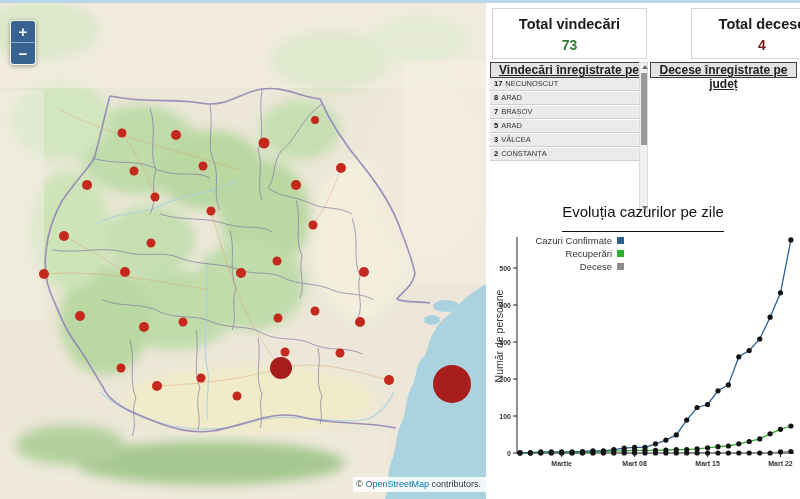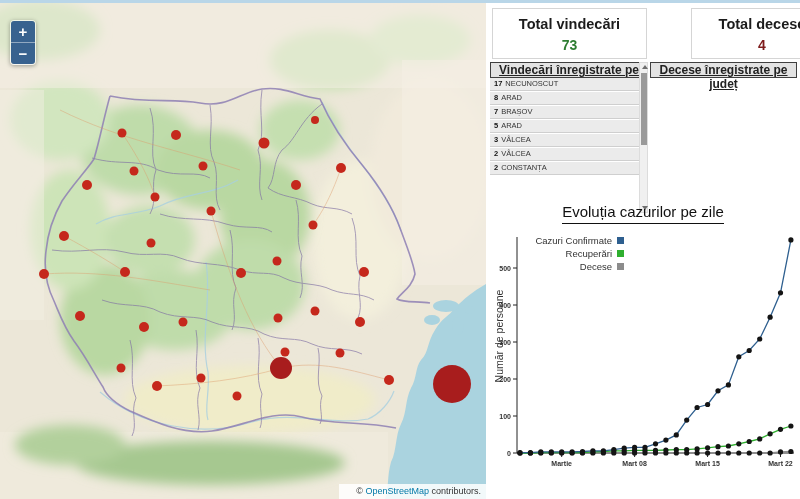--- a/index.html
+++ b/index.html
@@ -7,22 +7,22 @@
   #topline{position:absolute;left:0;top:0;width:800px;height:3px;background:#b9d6e8;z-index:50;}
 
   
   #map{position:absolute;left:0;top:0;width:486px;height:499px;overflow:hidden;background:#ece7d8;}
   #map svg{display:block;}
   #zoomctl{position:absolute;left:10px;top:20px;width:24px;border-radius:4px;overflow:hidden;
            box-shadow:0 1px 4px rgba(0,0,0,.35);border:1px solid rgba(255,255,255,.55);z-index:40;}
   .zbtn{width:24px;height:21px;background:#38628f;color:#fff;font-size:15px;font-weight:bold;
         display:flex;align-items:center;justify-content:center;cursor:pointer;line-height:1;}
   .zbtn+.zbtn{border-top:1px solid rgba(255,255,255,.45);}
-  #attrib{position:absolute;right:0;bottom:0;background:rgba(255,255,255,.85);font-size:9px;color:#333;
-          padding:2px 5px 3px 17px;z-index:40;white-space:nowrap;}
+  #attrib{position:absolute;right:0;bottom:7px;background:rgba(255,255,255,.85);font-size:9px;color:#333;
+          padding:2px 5px 3px 3px;z-index:40;white-space:nowrap;}
   #attrib a{color:#0078a8;text-decoration:none;}
 
   
   #right{position:absolute;left:486px;top:0;width:270px;height:499px;background:#fff;}
   .card{position:absolute;top:8px;height:49px;background:#fff;border:1px solid #d5d5d5;text-align:center;}
   #card-rec{left:6px;width:153px;}
   #card-dec{left:170px;width:140px;margin-left:35px;}
   .card-title{font-size:14.5px;font-weight:bold;color:#1c1c1c;margin-top:7px;}
   .card-value{font-size:14px;font-weight:bold;margin-top:5px;}
 
@@ -39,21 +39,21 @@
   .scrollbar{position:absolute;right:0;top:0;width:9px;height:151px;background:#f0f0f0;border:1px solid #dcdcdc;box-sizing:border-box;}
   .sb-arrow{position:absolute;left:1px;width:7px;height:8px;display:flex;align-items:center;justify-content:center;}
   .sb-arrow.up{top:0;}
   .sb-arrow.down{bottom:0;}
   .tri-up{width:0;height:0;border-left:3px solid transparent;border-right:3px solid transparent;border-bottom:4px solid #6e6e6e;}
   .tri-down{width:0;height:0;border-left:3px solid transparent;border-right:3px solid transparent;border-top:4px solid #6e6e6e;}
   .sb-thumb{position:absolute;left:1px;top:10px;width:6px;height:72px;background:#9a9a9a;}
 
   
   #chart-title{position:absolute;left:0;top:203px;width:314px;text-align:center;font-size:15px;color:#111;}
-  #chart-title span{border-bottom:1px solid #111;padding-bottom:3px;}
+  #chart-title span{border-bottom:1px solid #111;padding-bottom:11px;}
   #chart-svg{position:absolute;left:0;top:225px;}
   .tick-label{font-size:7px;font-weight:bold;fill:#333;font-family:"Liberation Sans",sans-serif;}
   .legend-label{font-size:9.5px;fill:#333;font-family:"Liberation Sans",sans-serif;}
   #ylab{position:absolute;left:-42px;top:330px;width:110px;text-align:center;font-size:10.5px;color:#333;
         transform:rotate(-90deg);}
 </style>
 </head>
 <body>
 
 <div id="stage">
@@ -214,21 +214,20 @@
     </div>
 
     <div class="listbox" id="list-rec">
       <div class="list-header">Vindecări înregistrate pe județ</div>
       <div class="rows">
           <div class="lrow"><b>17</b><span>NECUNOSCUT</span></div>
           <div class="lrow"><b>8</b><span>ARAD</span></div>
           <div class="lrow"><b>7</b><span>BRAȘOV</span></div>
           <div class="lrow"><b>5</b><span>ARAD</span></div>
           <div class="lrow"><b>3</b><span>VÂLCEA</span></div>
-          <div class="lrow"><b>2</b><span>VÂLCEA</span></div>
           <div class="lrow"><b>2</b><span>CONSTANȚA</span></div>
         </div>
       <div class="scrollbar">
         <div class="sb-arrow up">
             <div class="tri-up"></div>
           </div>
         <div class="sb-thumb"></div>
         <div class="sb-arrow down">
             <div class="tri-down"></div>
           </div>

